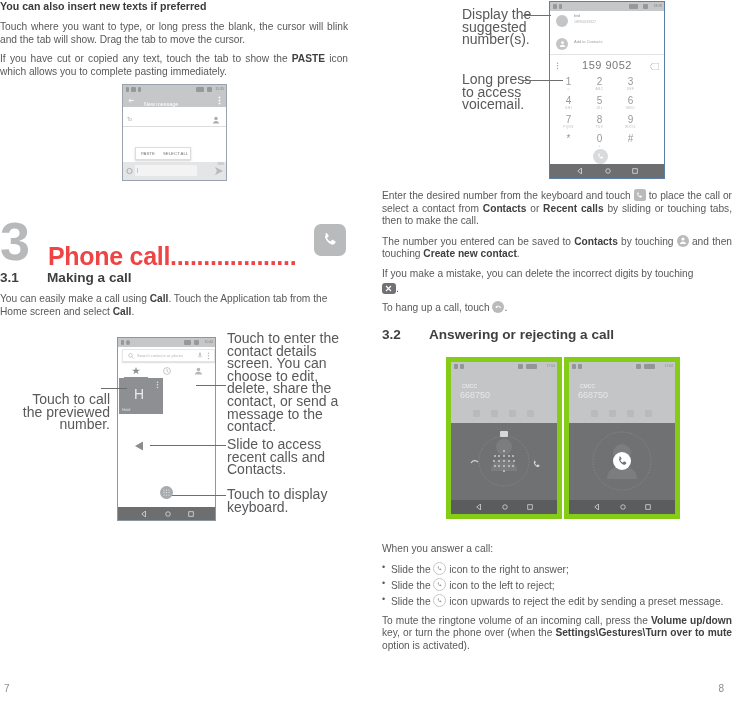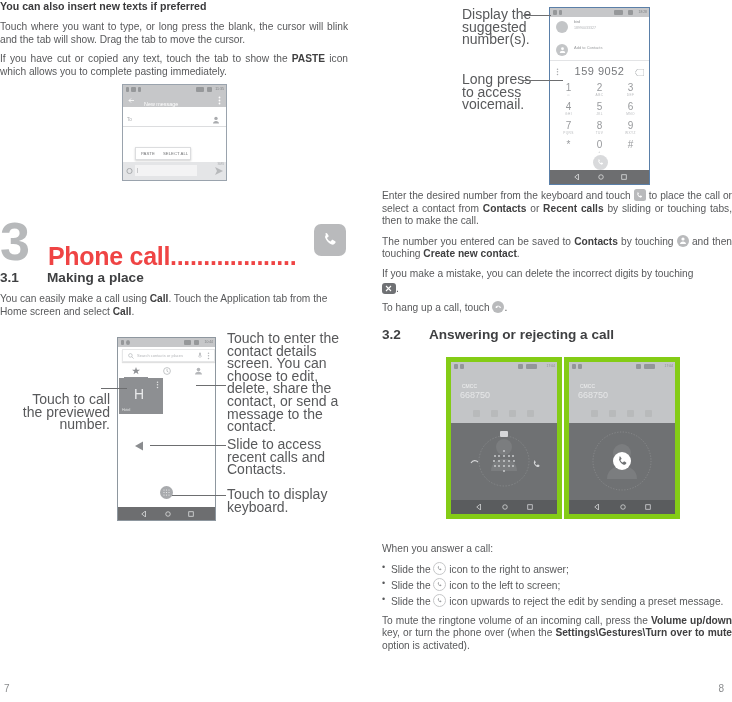--- a/index.html
+++ b/index.html
@@ -121,22 +121,22 @@
   }
   #fig-call .card .nm{position:absolute;left:3px;bottom:2px;font-size:3.6px;color:#e2e3e4;}
   #fig-call .arrowleft{position:absolute;left:17px;top:103px;}
   #fig-call .keybtn{
     position:absolute;left:42px;top:148px;width:13px;height:13px;border-radius:50%;
     background:#a8aaad;
   }
 
   
   #fig-dial{
-    position:absolute;left:549px;top:1px;width:101px;height:178px;
-    border:1px solid #5a7fa8;background:#fff;box-sizing:border-box;margin-top:6px;
+    position:absolute;left:549px;top:1px;width:116px;height:178px;
+    border:1px solid #5a7fa8;background:#fff;box-sizing:border-box;
   }
   #fig-dial .sug{height:52px;background:#fff;position:relative;}
   #fig-dial .sug .row{position:absolute;left:0;right:0;height:22px;}
   #fig-dial .av{
     position:absolute;left:6px;top:4px;width:12px;height:12px;border-radius:50%;
     background:#c3c5c7;
   }
   #fig-dial .l1{position:absolute;left:24px;top:3px;font-size:3.6px;color:#8b8d90;}
   #fig-dial .l2{position:absolute;left:24px;top:8.5px;font-size:3.6px;color:#b2b4b7;}
   #fig-dial .sepline{position:absolute;left:0;right:0;top:52px;height:1px;background:#e3e4e6;}
@@ -258,21 +258,21 @@
       <span class="chapter-num">3</span>
       <span class="chapter-title">Phone call...................</span>
       <span class="chapter-icon">
         <svg width="20" height="20" viewBox="0 0 20 20">
             <path d="M5.5 3.2c.5-.5 1.3-.4 1.7.2l1.3 2c.3.5.2 1.1-.3 1.5l-.9.7c-.2.2-.3.5-.1.8.6 1.2 1.7 2.3 2.9 2.9.3.2.6.1.8-.1l.7-.9c.4-.5 1-.6 1.5-.3l2 1.3c.6.4.7 1.2.2 1.7l-1 1c-.7.7-1.7.9-2.6.6C9 13.6 6.4 11 5.2 7.8c-.3-.9-.1-1.9.6-2.6z" fill="#fff"></path>
           </svg>
       </span>
     </div>
 
     <div style="position:absolute;left:0;top:258px;width:348px;">
-      <div class="h2"><span class="num">3.1</span><span>Making a place</span></div>
+      <div class="h2"><span class="num">3.1</span><span>Making a call</span></div>
       <p class="para nojust"><span>You can easily make a call using </span><b>Call</b><span>. Touch the Application tab from the Home screen and select </span><b>Call</b><span>.</span></p>
     </div>
 
     <div class="phone" id="fig-call">
       <div class="statusbar">
         <span class="sbi" style="left:3px;width:3px;"></span>
         <span class="sbi" style="left:8px;width:4px;border-radius:50%;"></span>
         <span class="sbi" style="right:24px;width:7px;"></span>
         <span class="sbi" style="right:16px;width:5px;"></span>
         <span style="position:absolute;right:2px;top:2px;font-size:3.4px;color:#7e8083;">10:44</span>
@@ -611,21 +611,21 @@
 
     <div style="position:absolute;left:0;top:543px;width:350px;">
       <p class="para nojust" style="margin-bottom:6px;">When you answer a call:</p>
 
       <ul class="bullets">
         <li class="nojust"><span>Slide the </span><span class="ico-ring"><svg width="7" height="7" viewBox="0 0 20 20" style="position:absolute;left:2px;top:2px;">
                 <path d="M5.5 3.2c.5-.5 1.3-.4 1.7.2l1.3 2c.3.5.2 1.1-.3 1.5l-.9.7c-.2.2-.3.5-.1.8.6 1.2 1.7 2.3 2.9 2.9.3.2.6.1.8-.1l.7-.9c.4-.5 1-.6 1.5-.3l2 1.3c.6.4.7 1.2.2 1.7l-1 1c-.7.7-1.7.9-2.6.6C9 13.6 6.4 11 5.2 7.8c-.3-.9-.1-1.9.6-2.6z" fill="#9b9d9f"></path>
               </svg></span><span> icon to the right to answer;</span></li>
         <li class="nojust"><span>Slide the </span><span class="ico-ring"><svg width="7" height="7" viewBox="0 0 20 20" style="position:absolute;left:2px;top:2px;">
                 <path d="M5.5 3.2c.5-.5 1.3-.4 1.7.2l1.3 2c.3.5.2 1.1-.3 1.5l-.9.7c-.2.2-.3.5-.1.8.6 1.2 1.7 2.3 2.9 2.9.3.2.6.1.8-.1l.7-.9c.4-.5 1-.6 1.5-.3l2 1.3c.6.4.7 1.2.2 1.7l-1 1c-.7.7-1.7.9-2.6.6C9 13.6 6.4 11 5.2 7.8c-.3-.9-.1-1.9.6-2.6z" fill="#9b9d9f"></path>
-              </svg></span><span> icon to the left to screen;</span></li>
+              </svg></span><span> icon to the left to reject;</span></li>
         <li><span>Slide the </span><span class="ico-ring"><svg width="7" height="7" viewBox="0 0 20 20" style="position:absolute;left:2px;top:2px;">
                 <path d="M5.5 3.2c.5-.5 1.3-.4 1.7.2l1.3 2c.3.5.2 1.1-.3 1.5l-.9.7c-.2.2-.3.5-.1.8.6 1.2 1.7 2.3 2.9 2.9.3.2.6.1.8-.1l.7-.9c.4-.5 1-.6 1.5-.3l2 1.3c.6.4.7 1.2.2 1.7l-1 1c-.7.7-1.7.9-2.6.6C9 13.6 6.4 11 5.2 7.8c-.3-.9-.1-1.9.6-2.6z" fill="#9b9d9f"></path>
               </svg></span><span> icon upwards to reject the edit by sending a preset message.</span></li>
       </ul>
 
       <p class="para" style="margin-top:7px;"><span>To mute the ringtone volume of an incoming call, press the </span><b>Volume up/down</b><span> key, or turn the phone over (when the </span><b>Settings\Gestures\Turn over to mute</b><span> option is activated).</span></p>
     </div>
 
     <span class="pagenum" id="pn-right">8</span>
   </div>

